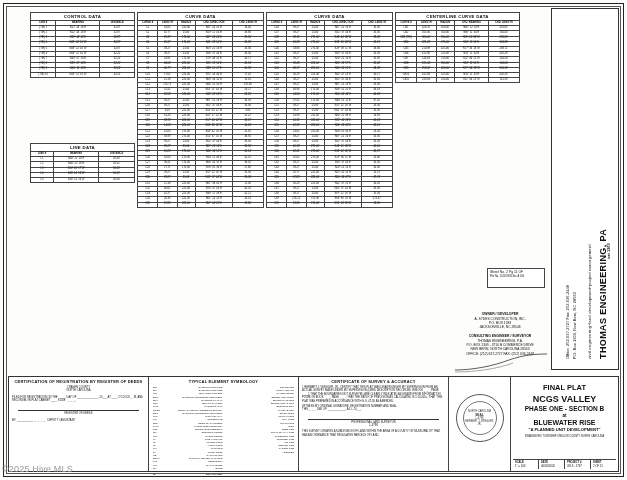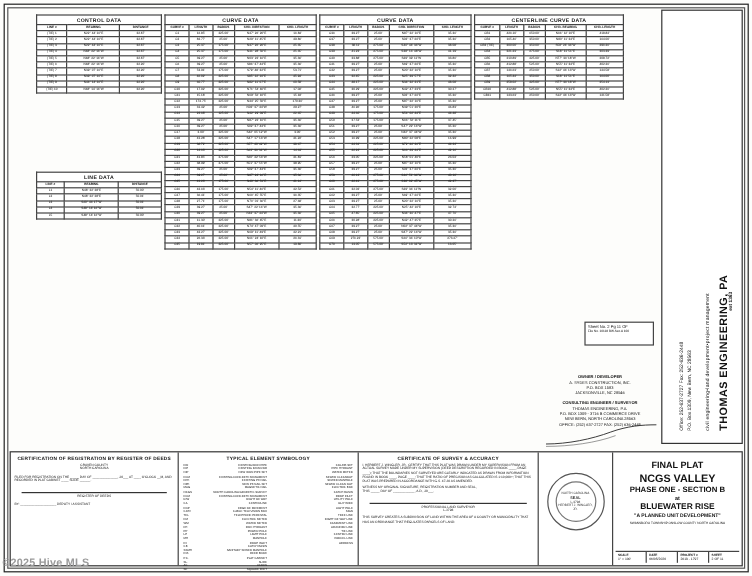--- a/index.html
+++ b/index.html
@@ -140,21 +140,21 @@
     position:absolute;left:2px;right:2px;bottom:2px;
     display:flex;font-size:2.8px;border-top:0.6px solid #444;
   }
   #title-meta .m{flex:1;border-right:0.5px solid #444;padding:1px 2px;}
   #title-meta .m:last-child{border-right:none;}
   #title-meta .m b{display:block;font-size:2.6px;}
 
   
   #watermark{
     position:absolute;left:2px;bottom:6px;
-    font-size:9px;color:#9a9a9a;font-weight:bold;
+    font-size:9px;color:#9a9a9a;font-weight:normal;
     font-family:"Liberation Sans", sans-serif;
     letter-spacing:.2px;
   }
   .spacer-note{font-size:2.6px;text-align:center;}
 </style>
 </head>
 <body>
 
 <div class="sheet">
   <div class="border-outer"></div>

